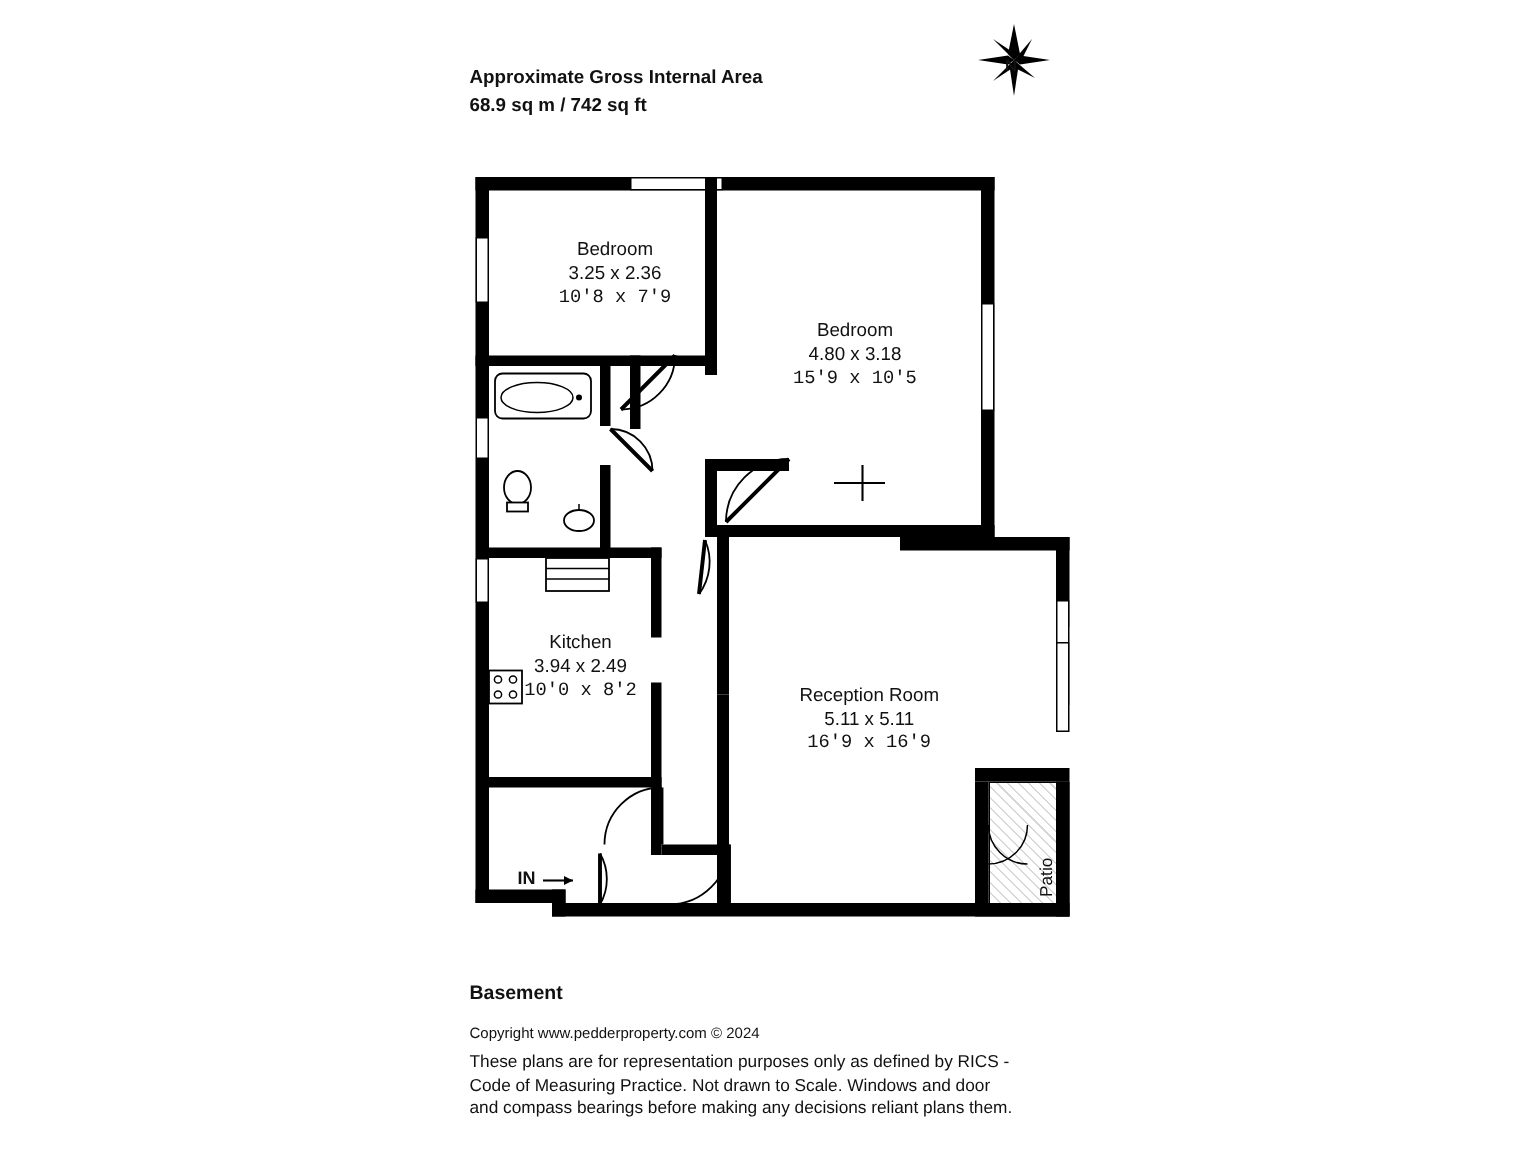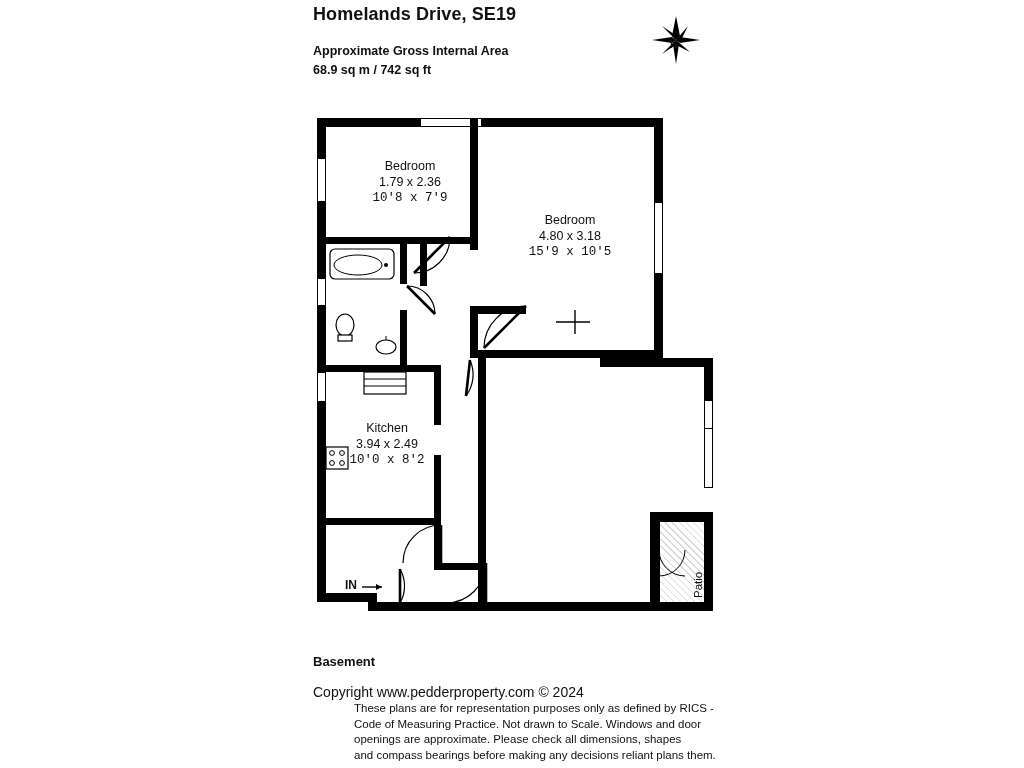--- a/index.html
+++ b/index.html
@@ -138,39 +138,37 @@
     position: absolute;
     left: 313px;
     top: 654px;
     font-size: 13px;
     font-weight: bold;
   }
   .copyright {
     position: absolute;
     left: 313px;
     top: 684px;
-    font-size: 14px;
+    font-size: 10px;
     text-align: center;
   }
   .disclaimer {
     position: absolute;
     left: 313px;
     top: 701px;
     font-size: 11.5px;
     line-height: 15.6px;
     width: 420px;
-    margin-left: 41px;
   }
 </style>
 </head>
 <body>
 
 <div class="page">
 
-  <div class="title">Homelands Drive, SE19</div>
   <div class="subtitle">Approximate Gross Internal Area</div>
   <div class="area-line">68.9 sq m / 742 sq ft</div>
 
   <div class="compass">
     <svg width="56" height="56" viewBox="0 0 56 56">
       <polygon points="28,4 32,24 28,28 24,24" fill="#000"></polygon>
       <polygon points="28,52 31,32 28,28 25,32" fill="#000"></polygon>
       <polygon points="4,28 24,31 28,28 24,25" fill="#000"></polygon>
       <polygon points="52,28 32,31 28,28 32,25" fill="#000"></polygon>
       <polygon points="28,28 40,14 34,26" fill="#000"></polygon>
@@ -290,44 +288,48 @@
 
       <line x1="62" y1="477" x2="82" y2="477" stroke="#000" stroke-width="1.4"></line>
       <polygon points="82,477 76,474 76,480" fill="#000"></polygon>
 
       <path d="M359 440 A 26 26 0 0 0 385 466" fill="none" stroke="#000" stroke-width="1"></path>
       <path d="M359 466 A 26 26 0 0 0 385 440" fill="none" stroke="#000" stroke-width="1"></path>
     </svg>
 
     <div class="room-label" style="left:40px; top:48px; width:140px;">
       <span class="nm">Bedroom</span>
-      <span class="dm">1.79 x 2.36</span>
+      <span class="dm">3.25 x 2.36</span>
       <span class="df">10'8 x 7'9</span>
     </div>
 
     <div class="room-label" style="left:195px; top:102px; width:150px;">
       <span class="nm">Bedroom</span>
       <span class="dm">4.80 x 3.18</span>
       <span class="df">15'9 x 10'5</span>
     </div>
 
     <div class="room-label" style="left:12px; top:310px; width:150px;">
       <span class="nm">Kitchen</span>
       <span class="dm">3.94 x 2.49</span>
       <span class="df">10'0 x 8'2</span>
     </div>
 
+    <div class="room-label" style="left:192px; top:345px; width:175px;">
+      <span class="nm">Reception Room</span>
+      <span class="dm">5.11 x 5.11</span>
+      <span class="df">16'9 x 16'9</span>
+    </div>
 
     <div class="vlabel" style="left:392px; top:488px;">Patio</div>
 
     <div class="in-label" style="left:45px; top:468px;">IN</div>
   </div>
 
   <div class="basement">Basement</div>
   <div class="copyright">Copyright www.pedderproperty.com © 2024</div>
   <div class="disclaimer">
     <div>These plans are for representation purposes only as defined by RICS -</div>
     <div>Code of Measuring Practice. Not drawn to Scale. Windows and door</div>
-    <div>openings are approximate. Please check all dimensions, shapes</div>
     <div>and compass bearings before making any decisions reliant plans them.</div>
   </div>
 
 </div>
 
 </body></html>

